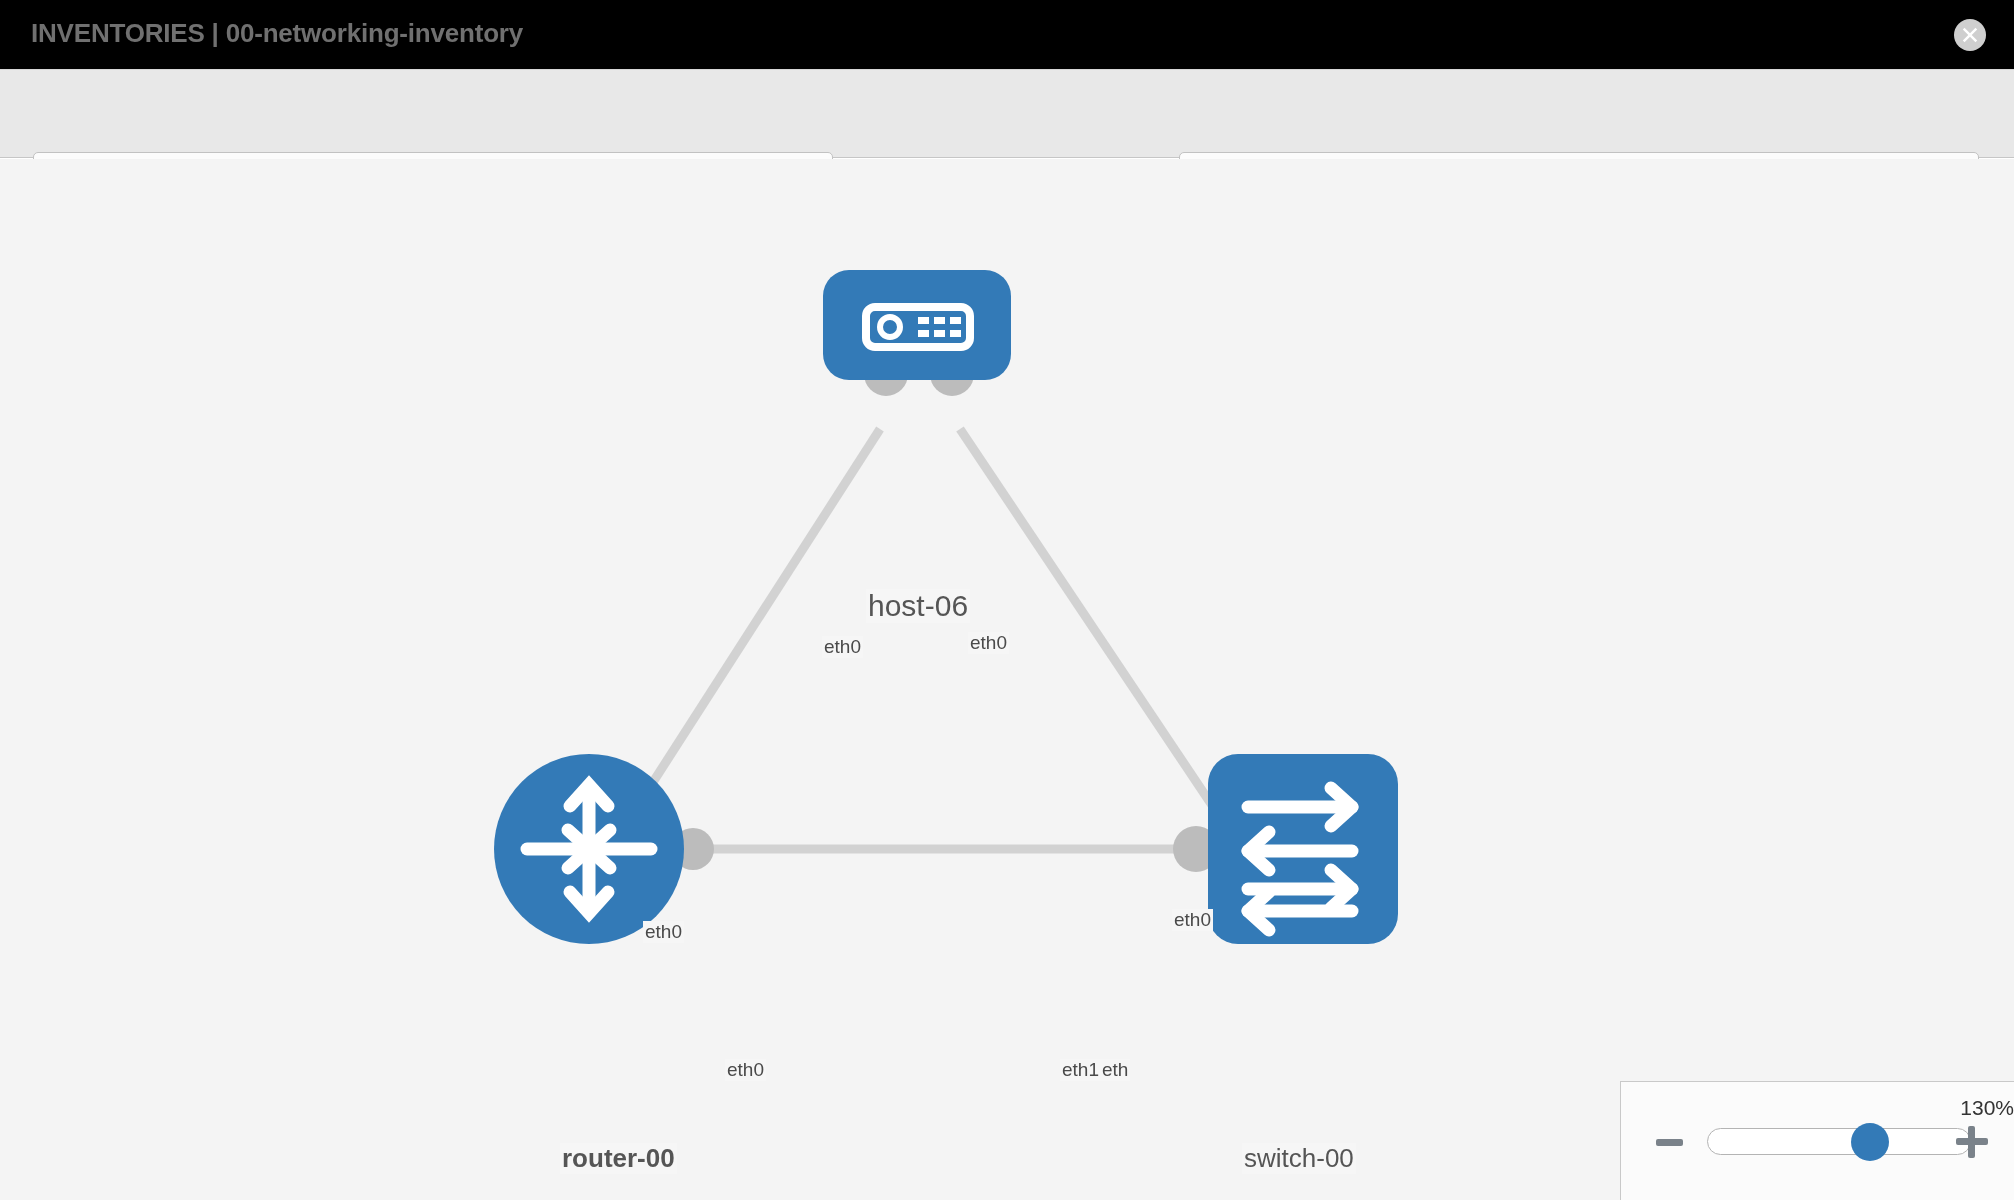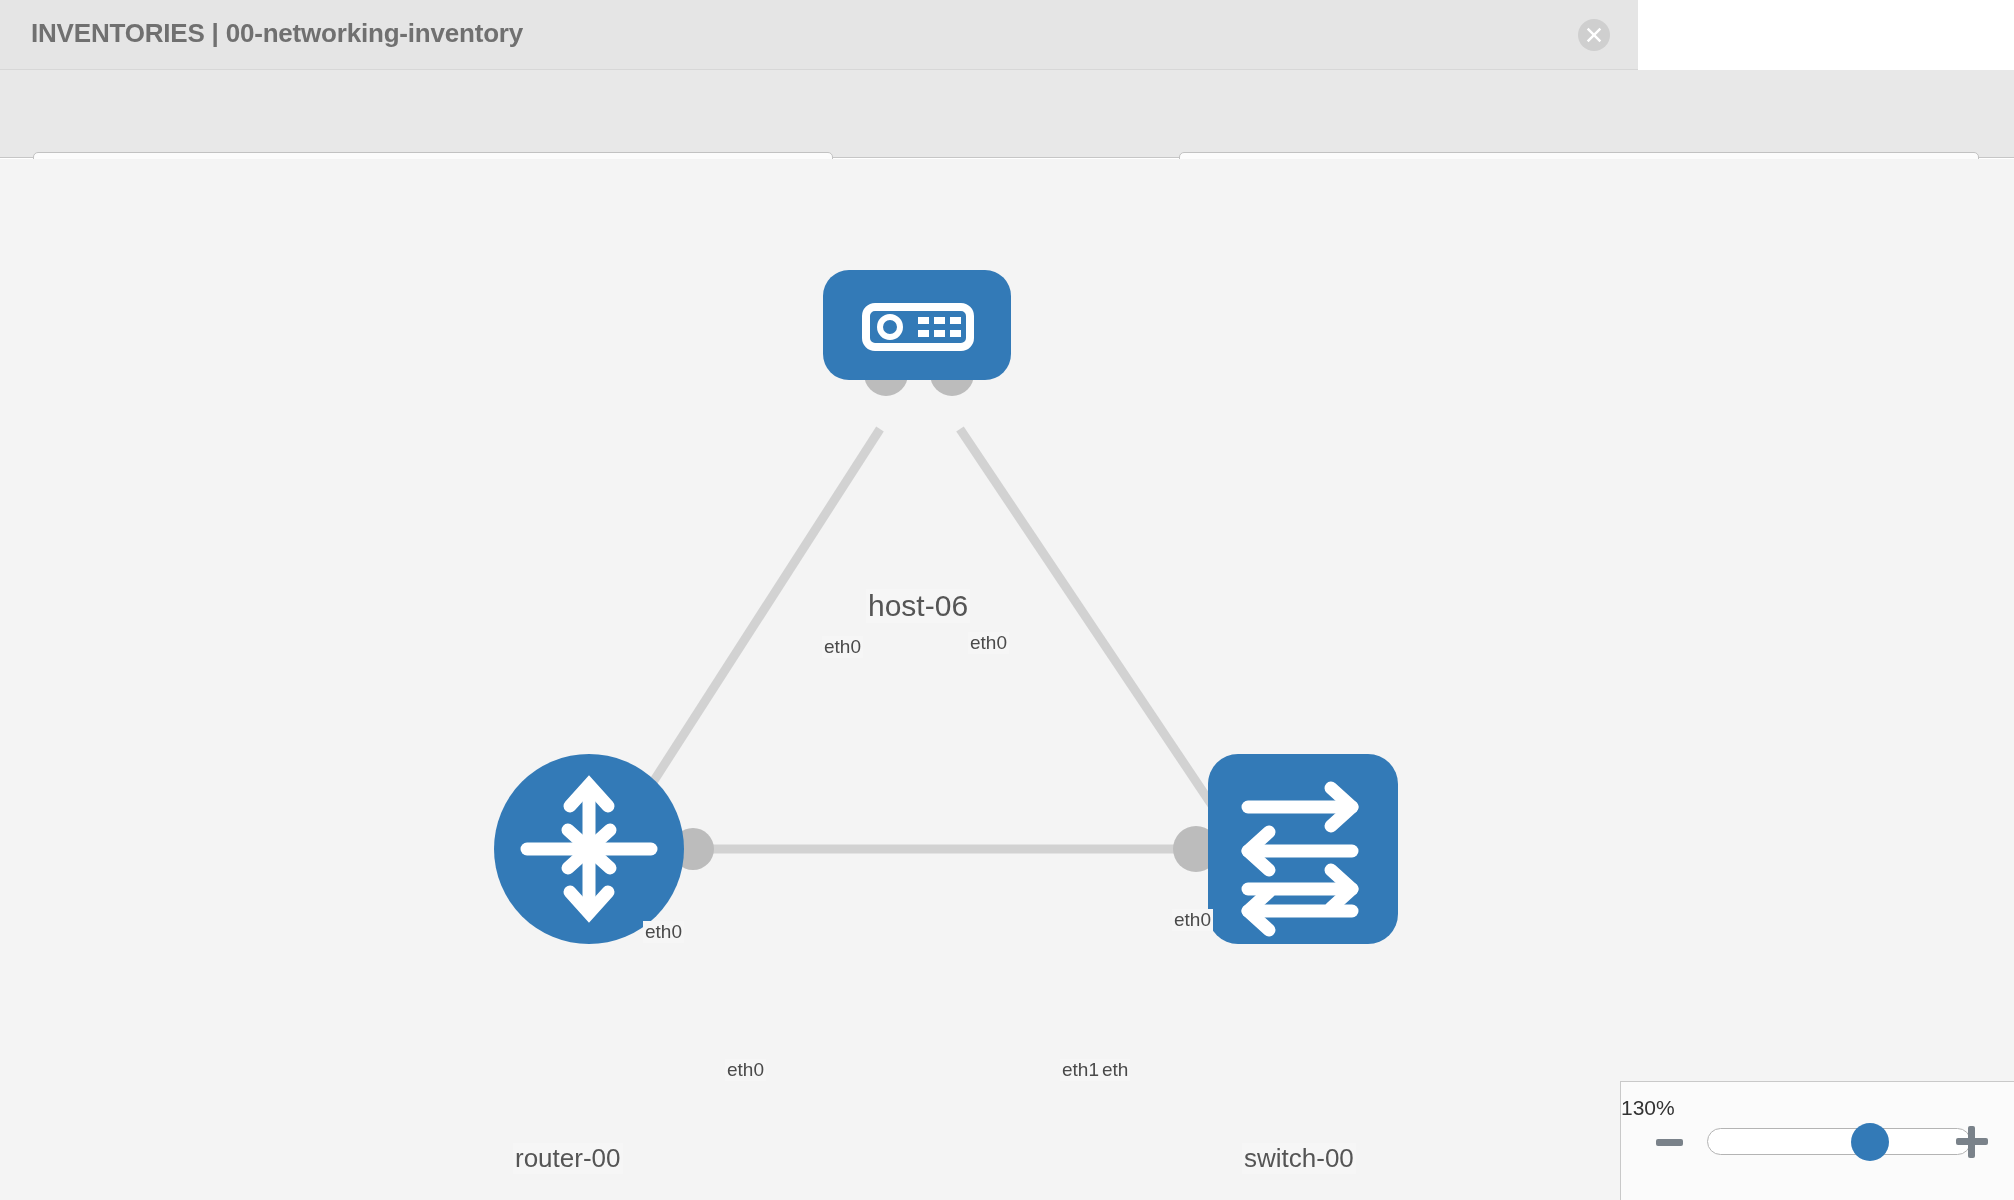--- a/index.html
+++ b/index.html
@@ -9,22 +9,22 @@
     width: 2014px; height: 1200px;
     background: #ffffff;
     font-family: "Liberation Sans", sans-serif;
     overflow: hidden;
   }
 
   
   #app { position: relative; width: 2014px; height: 1200px; background: #ffffff; }
 
   #header {
-    position: absolute; left: 0; top: 0; width: 1638px; height: 70px;
-    background: #e5e5e5;
+    position: absolute; left: 0; top: 0; width: 2014px; height: 70px;
+    background: #000000;
     border-bottom: 1px solid #d7d7d7;
   }
   #page-title {
     position: absolute; left: 31px; top: 18px;
     font-size: 26px; font-weight: bold; color: #707070;
     letter-spacing: -0.2px; white-space: nowrap;
   }
   #close-btn {
     position: absolute; right: 28px; top: 19px;
     width: 32px; height: 32px; border-radius: 50%;
@@ -92,21 +92,21 @@
   
   #zoom-panel {
     position: absolute; left: 1620px; top: 1081px;
     width: 394px; height: 119px;
     background: #fbfbfb;
     border: 1px solid #c9c9c9;
     border-right: none; border-bottom: none;
   }
   #zoom-level {
     position: absolute; top: 14px; left: 0; width: 100%;
-    text-align: left; font-size: 21px; color: #333333;
+    text-align: right; font-size: 21px; color: #333333;
   }
   #zoom-minus {
     position: absolute; left: 35px; top: 57px;
     width: 27px; height: 7px; background: #7a828a; border-radius: 2px;
     cursor: pointer;
   }
   #zoom-plus {
     position: absolute; right: 26px; top: 44px;
     width: 32px; height: 32px; cursor: pointer;
   }
@@ -240,21 +240,21 @@
 
     <span class="iface-label" style="left:822px; top:445px;">eth0</span>
     <span class="iface-label" style="left:968px; top:441px;">eth0</span>
     <span class="iface-label" style="left:643px; top:730px;">eth0</span>
     <span class="iface-label" style="left:1172px; top:718px;">eth0</span>
     <span class="iface-label" style="left:725px; top:868px;">eth0</span>
     <span class="iface-label" style="left:1100px; top:868px; z-index:1;">eth</span>
     <span class="iface-label" style="left:1060px; top:868px; z-index:2;">eth1</span>
 
     <span class="node-label" style="left:866px; top:430px; font-size:30px; z-index:3;">host-06</span>
-    <span class="node-label" style="left:513px; top:984px;">router-00</span>
+    <span class="node-label" style="left:560px; top:984px;font-weight:bold;">router-00</span>
     <span class="node-label" style="left:1242px; top:984px;">switch-00</span>
 
     <div id="zoom-panel" style="top:922px;">
       <div id="zoom-level">130%</div>
       <div id="zoom-minus"></div>
       <div id="zoom-track">
         <div id="zoom-thumb" style="left: 143.44px;"></div>
       </div>
       <div id="zoom-plus"></div>
     </div>

